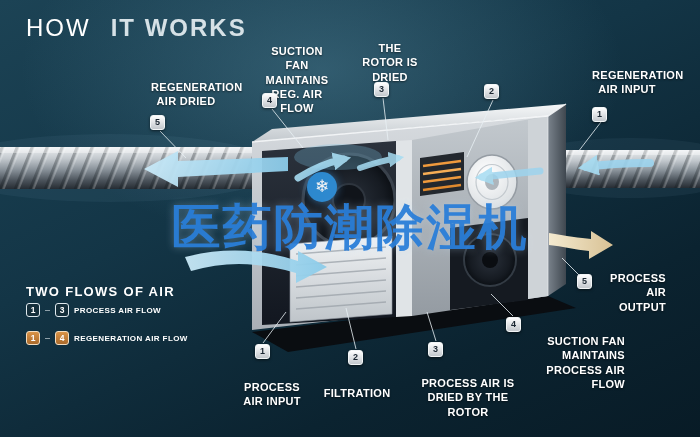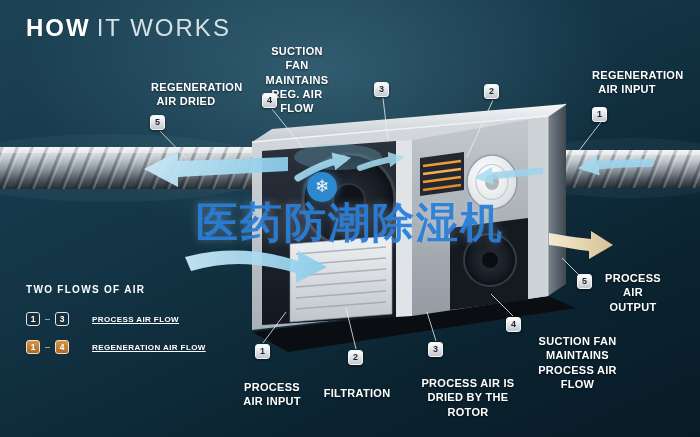--- a/index.html
+++ b/index.html
@@ -6,56 +6,56 @@
   html,body { width:700px; height:437px; }
   body { font-family:"Liberation Sans", sans-serif; overflow:hidden; }
   .stage{
     position:relative; width:700px; height:437px; overflow:hidden;
     background:
       radial-gradient(ellipse 430px 250px at 46% 16%, rgba(96,150,172,.38), rgba(96,150,172,0) 70%),
       linear-gradient(155deg, #1c4355 0%, #133546 40%, #0b2330 75%, #081b26 100%);
   }
   .scene{ position:absolute; left:0; top:0; }
   .title{ position:absolute; left:26px; top:14px; font-size:24px; letter-spacing:2px; color:#fff; white-space:nowrap; }
-  .t-bold{ font-weight:700; }
-  .t-light{ font-weight:400; color:#d6e1e6; margin-left:6px; }
+  .t-bold{ font-weight:400; }
+  .t-light{ font-weight:700; color:#d6e1e6; margin-left:20px; }
 
   .c-label{
     position:absolute; color:#ffffff; font-size:11px; font-weight:700;
     line-height:1.3; letter-spacing:.3px; text-align:center;
     text-shadow:0 1px 2px rgba(0,0,0,.55);
   }
-  .c-label.align-left{ text-align:center; }
+  .c-label.align-left{ text-align:right; }
   .c-badge{
     position:absolute; width:15px; height:15px; border-radius:3px;
     background:linear-gradient(#ffffff,#c3c8cd); border:1px solid #f2f5f6;
     color:#1a2631; font-size:9px; font-weight:700; line-height:13px; text-align:center;
     box-shadow:0 1px 3px rgba(0,0,0,.55);
   }
 
   .legend{ position:absolute; left:26px; top:284px; }
-  .legend-heading{ font-size:10px; font-weight:700; color:#fff; letter-spacing:1.3px; margin-bottom:17px; }
+  .legend-heading{ font-size:13px; font-weight:700; color:#fff; letter-spacing:1.3px; margin-bottom:4px; }
   .legend-row{ display:flex; align-items:center; gap:5px; margin-bottom:14px; }
   .l-badge{
     width:14px; height:14px; border-radius:3px; font-size:8.5px; font-weight:700;
     line-height:12px; text-align:center; flex:0 0 auto; color:#fff;
   }
   .l-badge.process{ background:#152f3b; border:1px solid #dfe9ee; }
   .l-badge.regeneration{ background:linear-gradient(#d99347,#aa6a2b); border:1px solid #f4ddc0; }
   .l-dash{ color:#cfd9de; font-size:9px; }
-  .l-label{ color:#fff; font-size:8px; font-weight:700; letter-spacing:.4px; margin-left:18px;text-decoration:underline; }
+  .l-label{ color:#fff; font-size:8px; font-weight:700; letter-spacing:.4px; margin-left:0; }
 
   .wm-logo{
     position:absolute; left:307px; top:172px; width:30px; height:30px; border-radius:50%;
     background:#2f8fd8; color:#fff; font-size:17px; line-height:30px; text-align:center;
     opacity:.95; box-shadow:0 0 10px rgba(80,160,230,.6);
   }
   .wm-text{
     position:absolute; left:118px; top:195px; width:464px; text-align:center;
-    font-size:42px; font-weight:700; color:#2b7fd9; letter-spacing:2px; opacity:.95;
+    font-size:49px; font-weight:700; color:#2b7fd9; letter-spacing:2px; opacity:.95;
     text-shadow:0 0 8px rgba(200,230,255,.35); white-space:nowrap;
   }
 </style>
 </head>
 <body>
 
 <div class="stage">
 
   <svg class="scene" width="700" height="437" viewBox="0 0 700 437">
     <defs>
@@ -204,20 +204,21 @@
   <div class="title">
     <span class="t-bold">HOW</span><span class="t-light">IT WORKS</span>
   </div>
 
   <div class="c-label" style="left:151px;top:80px;width:70px">REGENERATION AIR DRIED</div>
   <div class="c-badge" style="left:150px;top:115px">5</div>
 
   <div class="c-label" style="left:260px;top:44px;width:74px">SUCTION FAN MAINTAINS REG. AIR FLOW</div>
   <div class="c-badge" style="left:262px;top:93px">4</div>
 
+  <div class="c-label" style="left:360px;top:41px;width:60px">THE ROTOR IS DRIED</div>
   <div class="c-badge" style="left:374px;top:82px">3</div>
 
   <div class="c-badge" style="left:484px;top:84px">2</div>
 
   <div class="c-label" style="left:592px;top:68px;width:70px">REGENERATION AIR INPUT</div>
   <div class="c-badge" style="left:592px;top:107px">1</div>
 
   <div class="c-badge" style="left:255px;top:344px">1</div>
   <div class="c-label" style="left:242px;top:380px;width:60px">PROCESS AIR INPUT</div>
 

